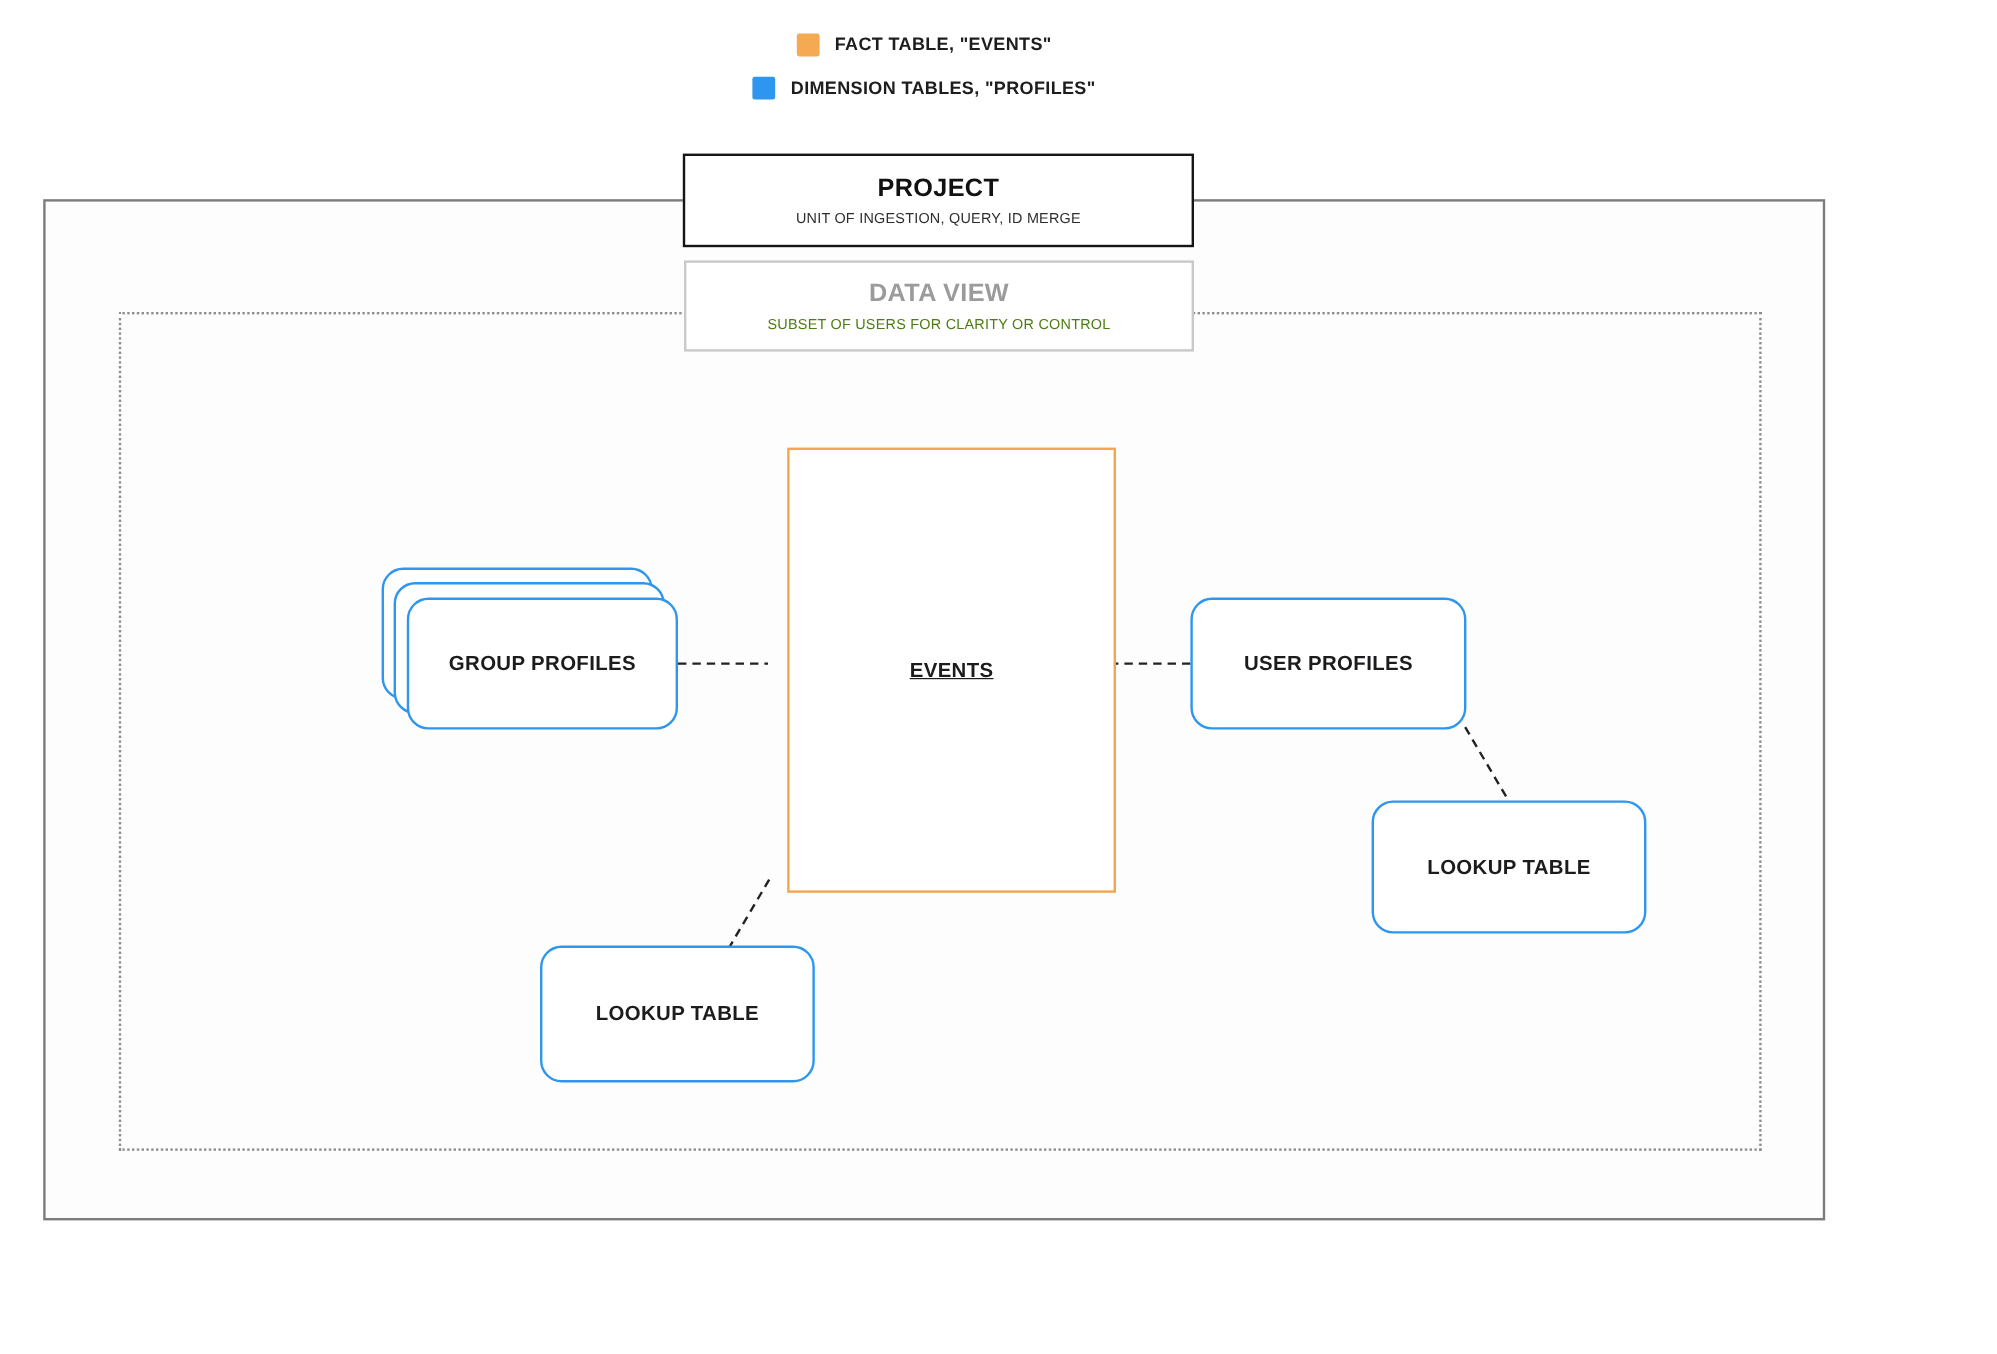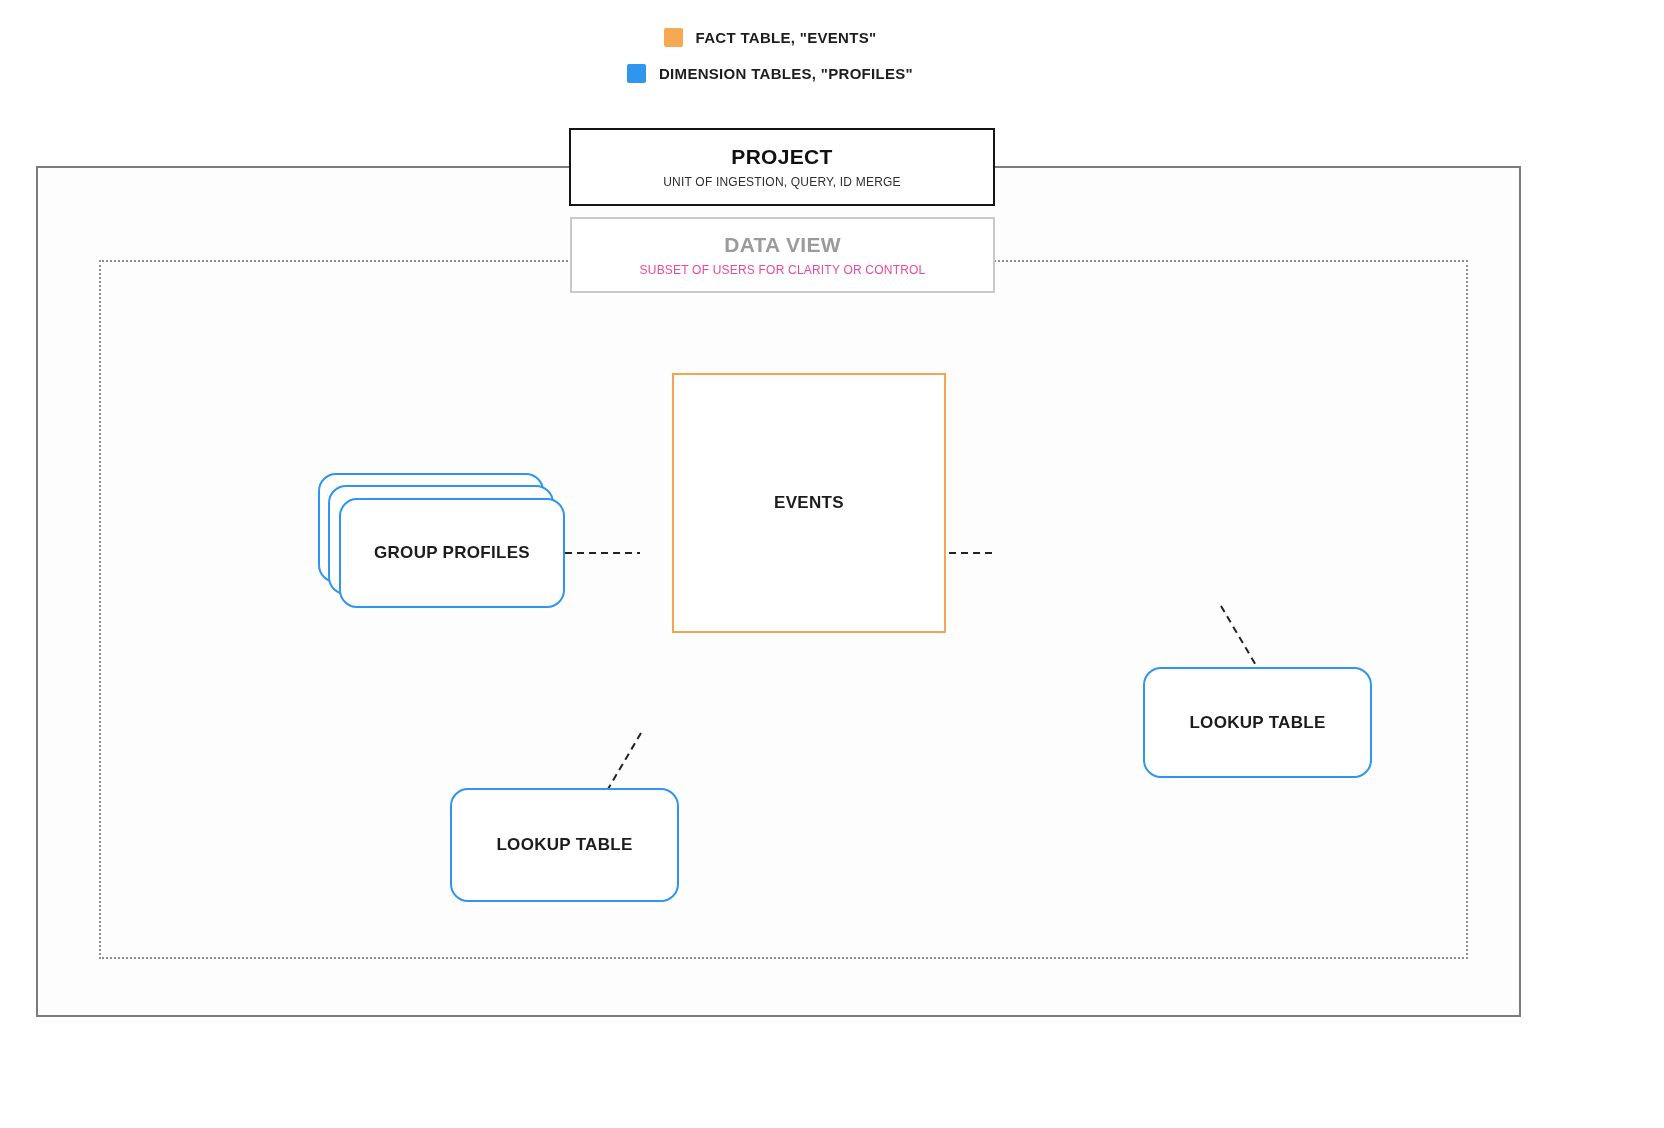--- a/index.html
+++ b/index.html
@@ -96,21 +96,21 @@
   .project-box .title { color: #111111; }
   .project-box .subtitle { color: #2e2e2e; }
   .dataview-box {
     left: 570px;
     top: 217px;
     width: 425px;
     height: 76px;
     border: 2px solid #c9c9c9;
   }
   .dataview-box .title { color: #9b9b9b; }
-  .dataview-box .subtitle { color: #ec4899; }
+  .dataview-box .subtitle { color: #4d7c0f; }
 
   
   .connectors {
     position: absolute;
     left: 0;
     top: 0;
     width: 1664px;
     height: 1128px;
     pointer-events: none;
   }
@@ -133,21 +133,21 @@
     color: #1c1c1e;
     text-align: center;
   }
   .node-fact {
     border: 2px solid #F3A64E;
   }
   .node-dim {
     border: 2px solid #2E96EE;
     border-radius: 18px;
   }
-  .node-events    { left: 672px;  top: 373px; width: 274px; height: 260px; }
+  .node-events    { left: 656px;  top: 373px; width: 274px; height: 371px; text-decoration: underline; }
   .node-group     { left: 339px;  top: 498px; width: 226px; height: 110px; }
   .group-stack-2  { left: 328px;  top: 485px; width: 226px; height: 110px; }
   .group-stack-3  { left: 318px;  top: 473px; width: 226px; height: 110px; }
   .node-user      { left: 992px;  top: 498px; width: 230px; height: 110px; }
   .node-lookup-r  { left: 1143px; top: 667px; width: 229px; height: 111px; }
   .node-lookup-b  { left: 450px;  top: 788px; width: 229px; height: 114px; }
 </style>
 </head>
 <body>
 
@@ -189,20 +189,23 @@
   <div class="node node-dim group-stack-2"></div>
 
   <div class="node node-dim node-group">
     <span>GROUP PROFILES</span>
   </div>
 
   <div class="node node-fact node-events">
     <span>EVENTS</span>
   </div>
 
+  <div class="node node-dim node-user">
+    <span>USER PROFILES</span>
+  </div>
 
   <div class="node node-dim node-lookup-r">
     <span>LOOKUP TABLE</span>
   </div>
 
   <div class="node node-dim node-lookup-b">
     <span>LOOKUP TABLE</span>
   </div>
 
 </div>

